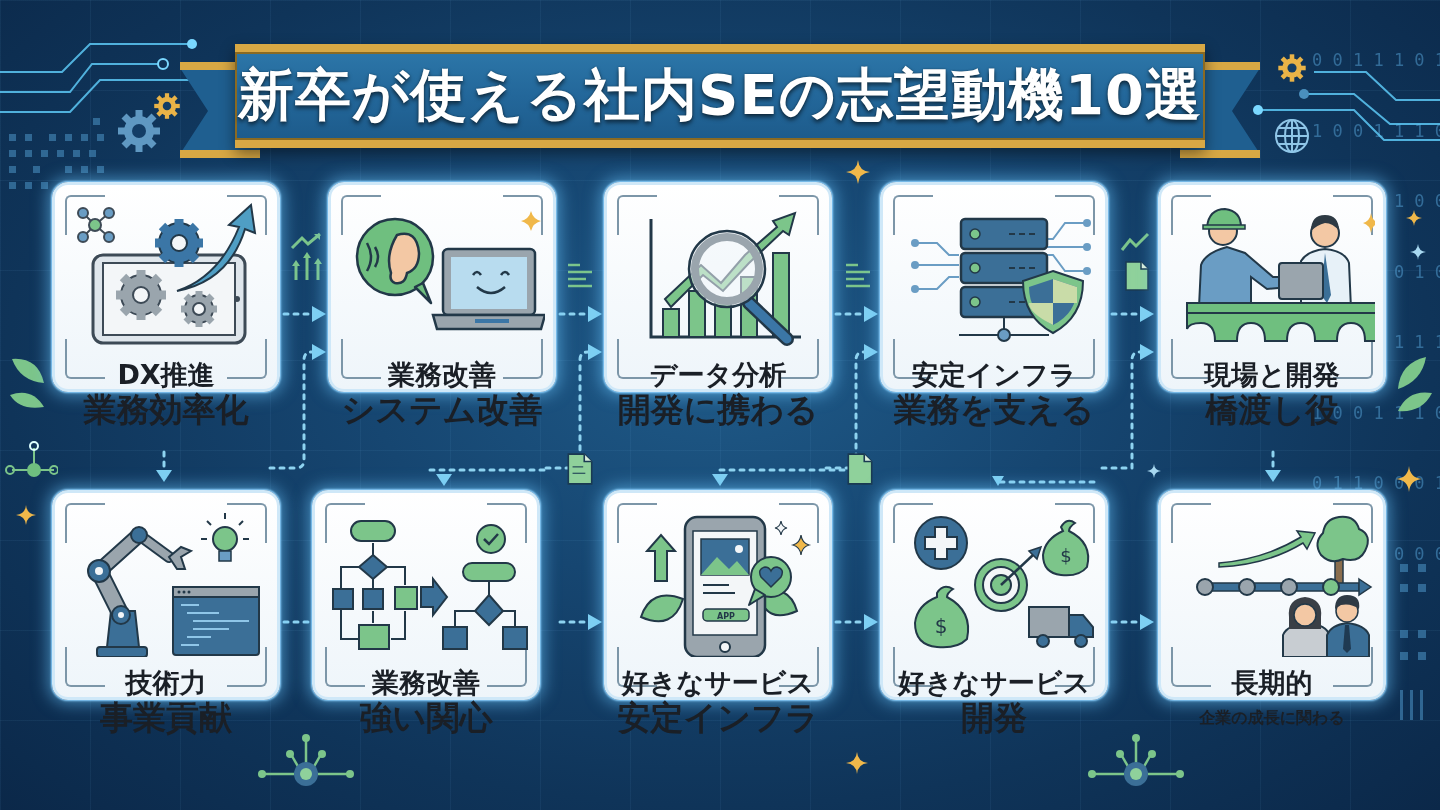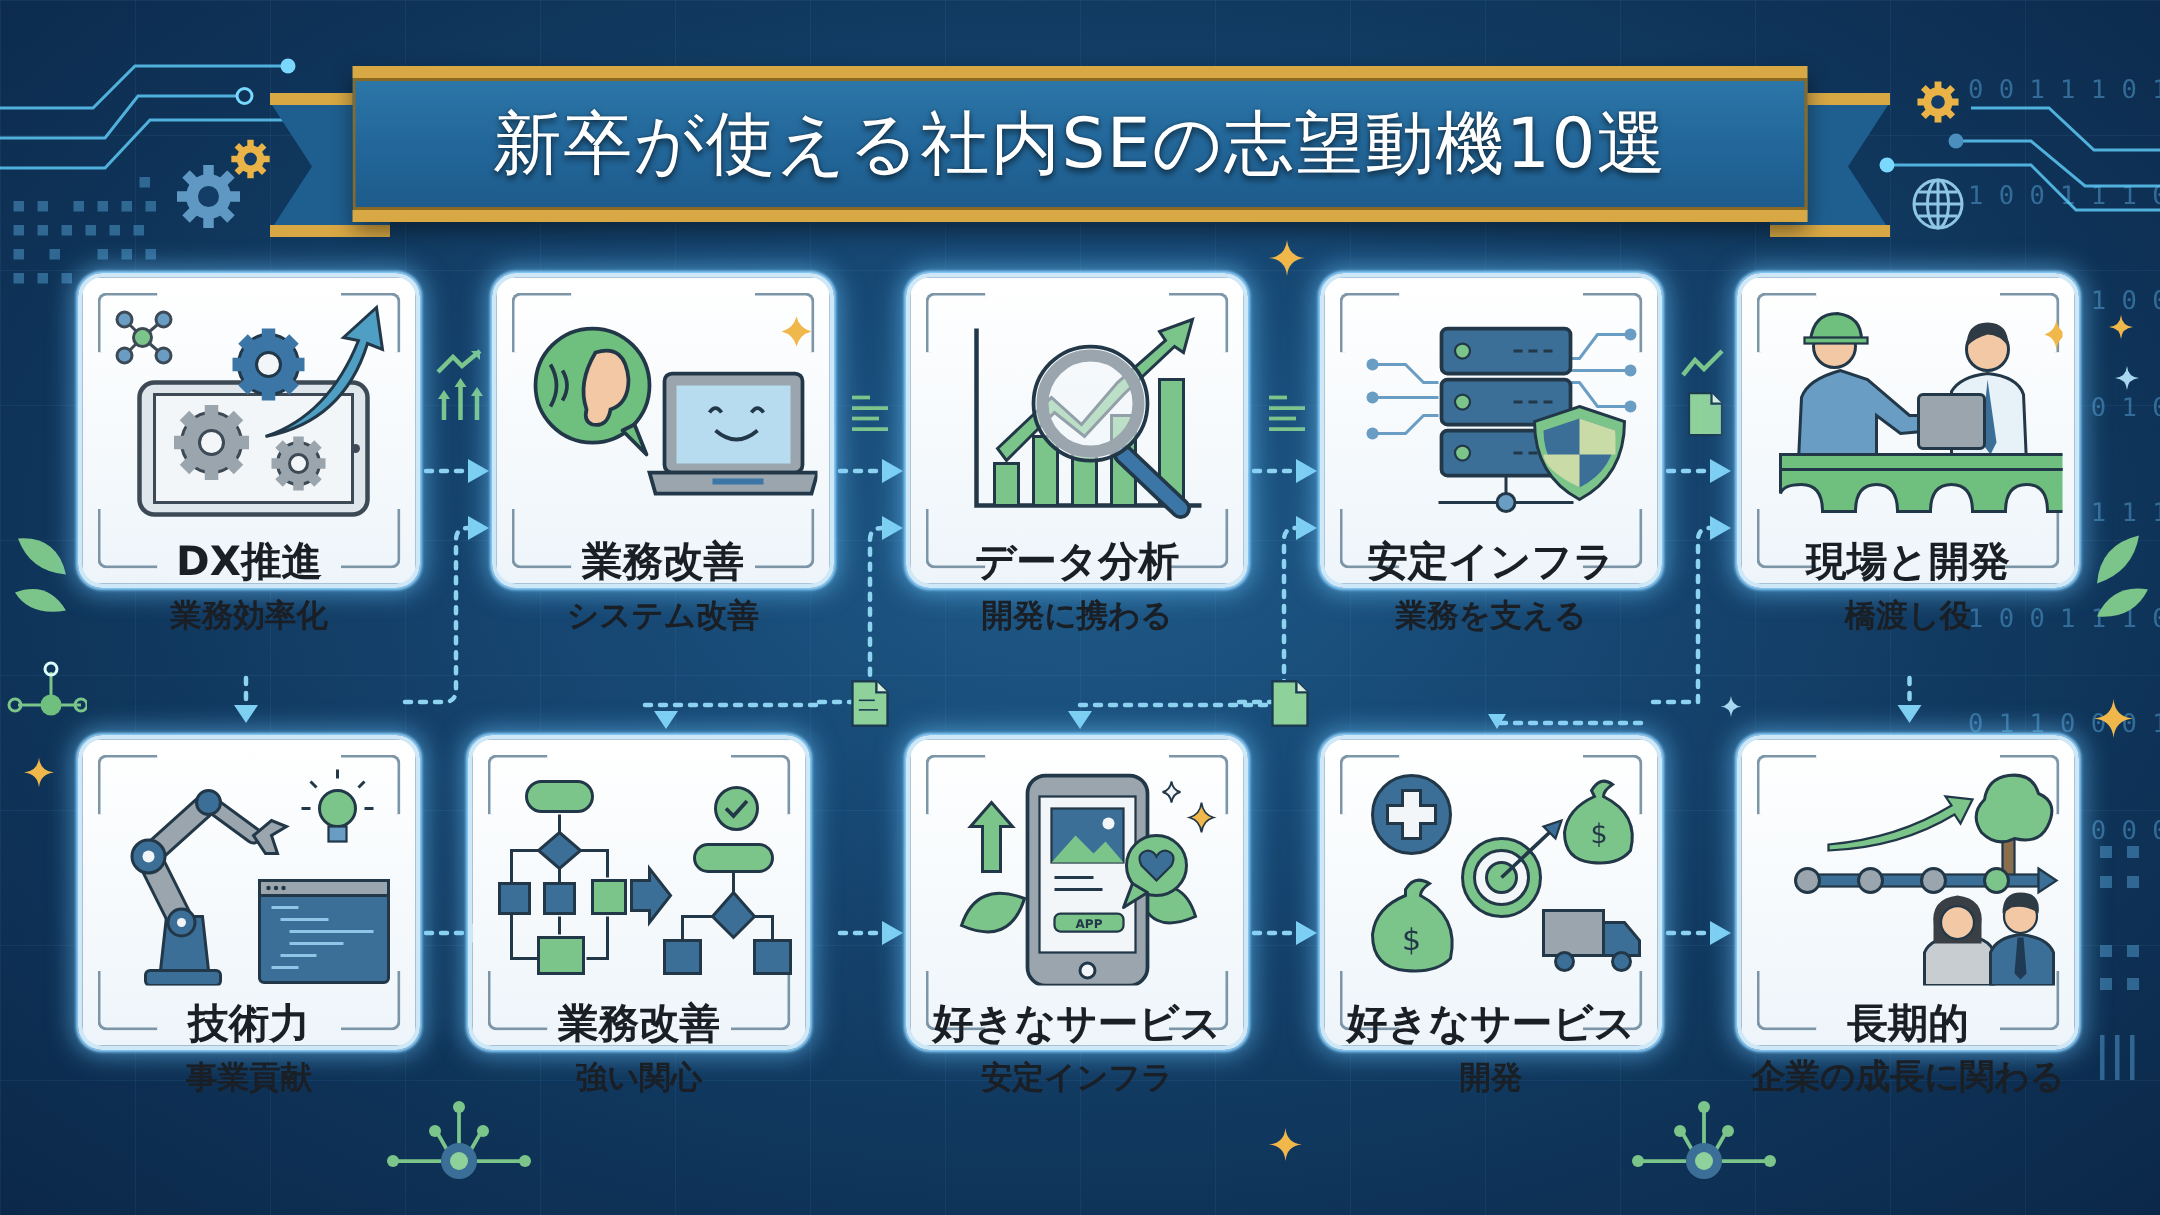--- a/index.html
+++ b/index.html
@@ -26,43 +26,43 @@
   .banner-tail-r { right: 0; }
   .banner-main {
     position: absolute; left: 55px; right: 55px; top: 4px; height: 104px;
     background: linear-gradient(180deg, #2c76a8 0%, #23679a 50%, #1d5b8b 100%);
     border-top: 8px solid #d8a844;
     border-bottom: 8px solid #d8a844;
     box-shadow: 0 0 0 2px #8a6a22 inset, 0 6px 14px rgba(0,0,0,0.45);
     display: flex; align-items: center; justify-content: center;
   }
   .banner-title {
-    color: #ffffff; font-size: 46px; font-weight: normal; letter-spacing: 1px;
+    color: #ffffff; font-size: 56px; font-weight: bold; letter-spacing: 1px;
     text-shadow: 0 3px 4px rgba(0,0,0,0.55), 0 0 2px rgba(0,0,0,0.4);
     font-family: "DejaVu Sans", sans-serif;
   }
 
   
   .card {
     position: absolute; width: 228px; height: 210px;
     background: linear-gradient(180deg, #ffffff 0%, #eef5fa 100%);
     border-radius: 16px;
     border: 3px solid #cfe8f8;
     box-shadow: 0 0 16px 4px rgba(110,200,255,0.55), 0 0 2px 1px #9fd7ff;
   }
   .card .corner { position: absolute; width: 40px; height: 40px; border-color: #7c96a8; border-style: solid; }
   .card .c-tl { left: 10px; top: 10px; border-width: 2px 0 0 2px; border-radius: 6px 0 0 0; }
   .card .c-tr { right: 10px; top: 10px; border-width: 2px 2px 0 0; border-radius: 0 6px 0 0; }
   .card .c-bl { left: 10px; bottom: 10px; border-width: 0 0 2px 2px; border-radius: 0 0 0 6px; }
   .card .c-br { right: 10px; bottom: 10px; border-width: 0 2px 2px 0; border-radius: 0 0 6px 0; }
   .card .illus { position: absolute; left: 14px; top: 14px; width: 200px; height: 150px; }
   .card .labels { position: absolute; left: 0; right: 0; top: 172px; text-align: center; color: #1a1f26; font-weight: bold; }
   .card .line1 { font-size: 27px; line-height: 36px; display: block; white-space: nowrap; }
-  .card .line2 { font-size: 21px; line-height: 34px; display: block; white-space: nowrap; }
-  .card .line2.small { font-size: 23px; }
+  .card .line2 { font-size: 33px; line-height: 34px; display: block; white-space: nowrap; }
+  .card .line2.small { font-size: 16px; }
 </style>
 </head>
 <body>
 
 <div class="bg-grid"></div>
 
 <svg class="deco" style="left:0;top:30px" width="220" height="100" viewBox="0 0 220 100">
   <g fill="none" stroke="#5cc8f5" stroke-width="2" opacity="0.85">
     <polyline points="0,42 62,42 90,14 192,14"></polyline>
     <polyline points="0,62 70,62 92,34 158,34"></polyline>

